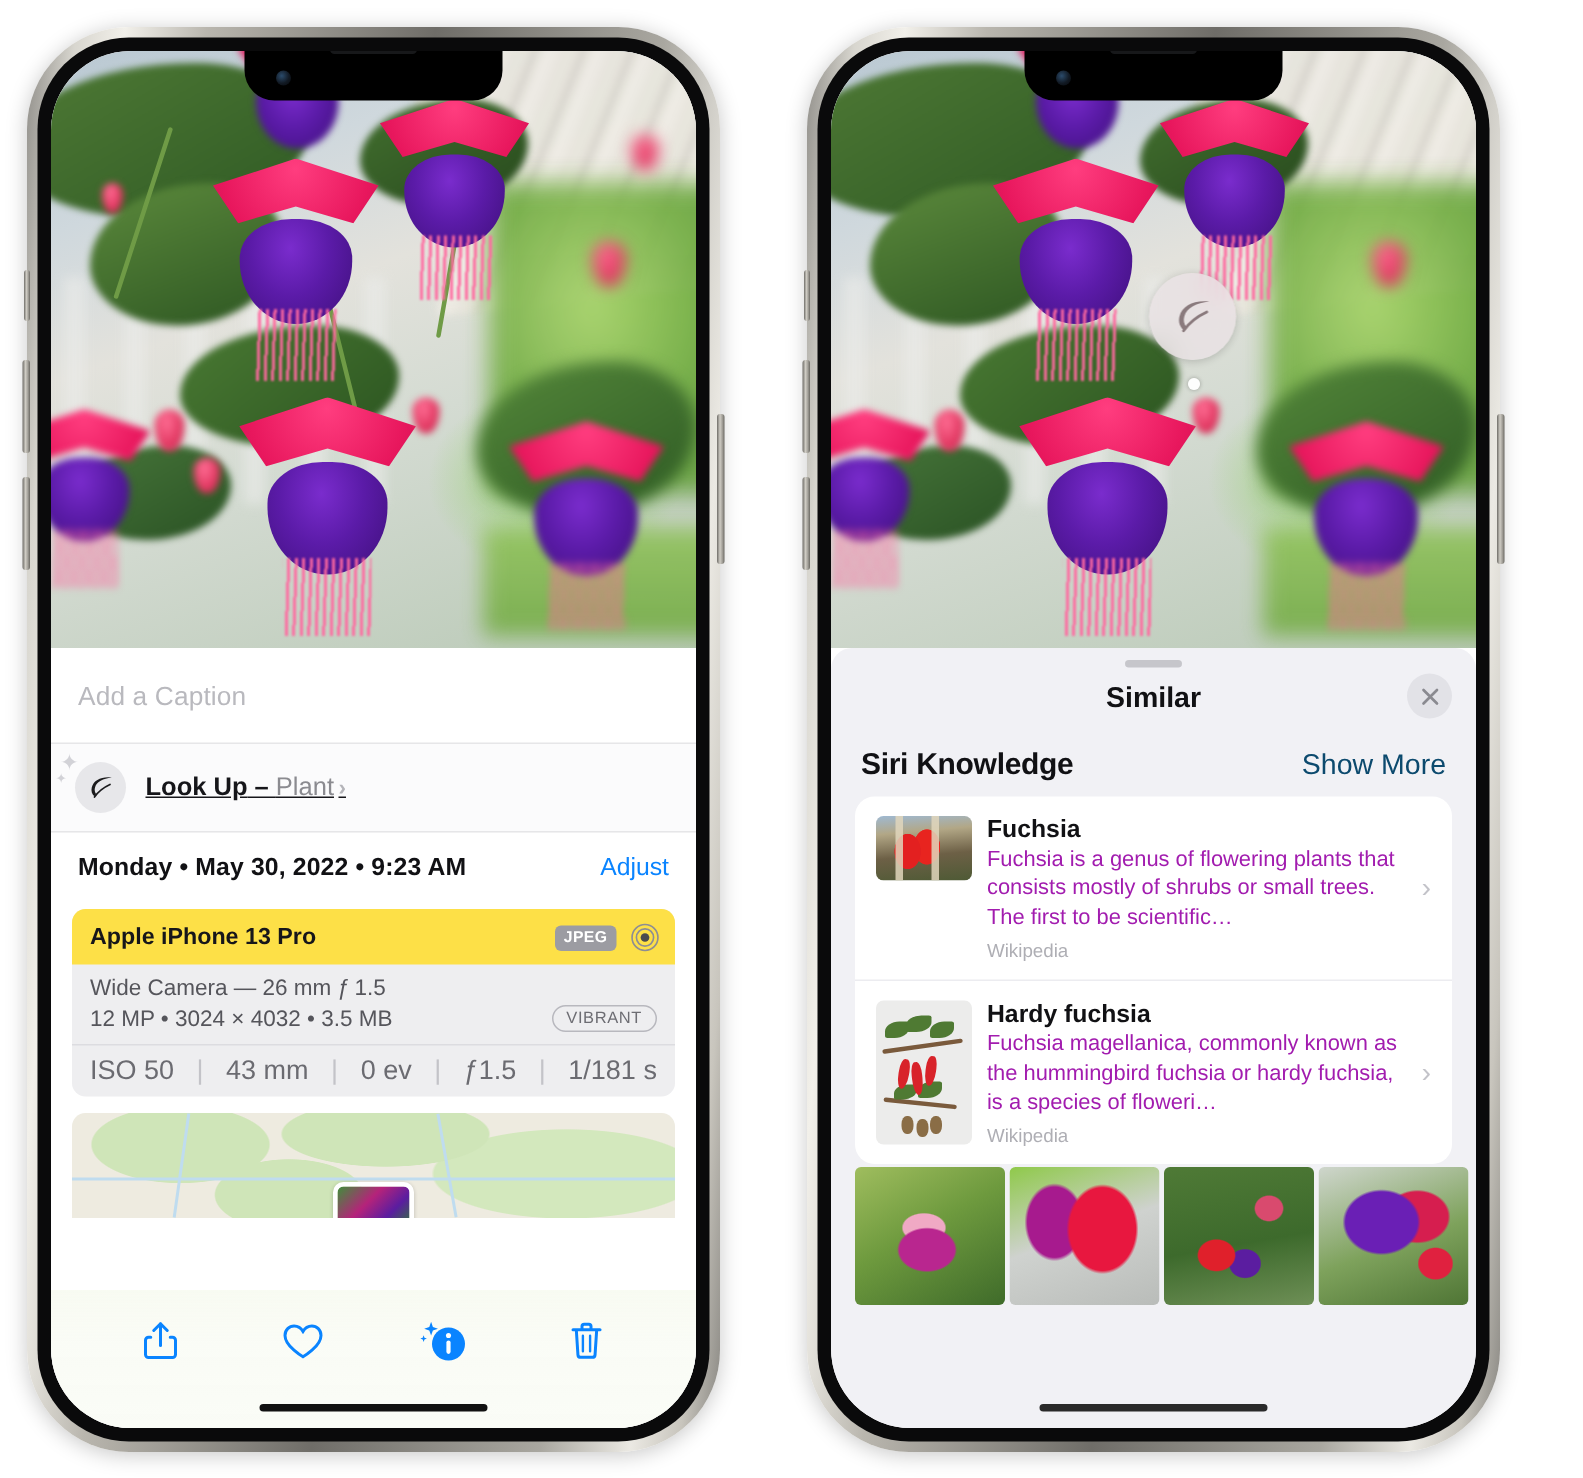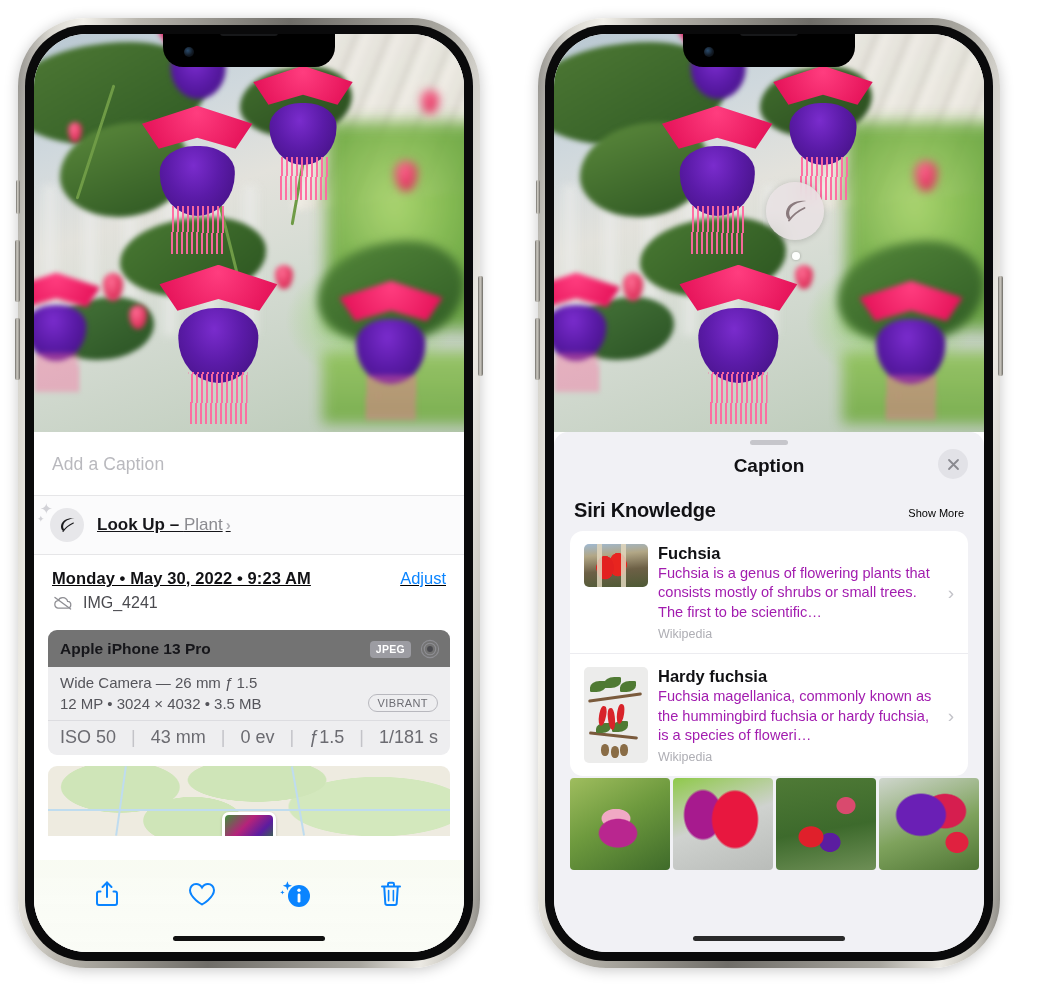--- a/index.html
+++ b/index.html
@@ -155,35 +155,35 @@
   }
   .leaf-chip svg { width:20px; height:20px; display:block; }
   .spark { position:absolute; color:#d2d2d7; line-height:1; }
   .spark.s1 { left:-10px; top:-7px; font-size:15px; }
   .spark.s2 { left:-13px; top:7px; font-size:9px; }
   .lookup-text { font-size:17px; font-weight:700; color:#16161a;text-decoration:underline; }
   .lookup-text .sub { font-weight:400; color:#8b8b90; }
   .chev-small { color:#b4b4b9; font-size:15px; margin-left:3px; }
 
   .meta-block { padding: 14px 18px 8px 18px; }
-  .meta-top { display:flex; align-items:baseline; justify-content:space-between;text-decoration:underline; }
+  .meta-top { display:flex; align-items:baseline; justify-content:space-between; }
   .meta-date { font-size:16.5px; font-weight:700; color:#111114; letter-spacing:.1px; }
   .adjust-link { font-size:16.5px; color:#0a84ff; cursor:pointer; }
   .meta-file { display:flex; align-items:center; gap:9px; margin-top:6px; }
   .meta-file .fname { font-size:16px; color:#4a4a4f; }
   .cloudslash { width:22px; height:16px; flex:0 0 auto; }
 
   .exif-card {
     margin: 10px 14px 0 14px;
     background:#eeeef0; border-radius:9px; overflow:hidden;
   }
   .exif-head {
     display:flex; align-items:center; justify-content:space-between;
     padding: 9px 10px 8px 12px;
-    background:#737373;
+    background:#fde047;
   }
   .exif-device { font-size:15.5px; font-weight:700; color:#16161a; }
   .exif-head-right { display:flex; align-items:center; gap:9px; }
   .chip-jpeg {
     font-size:10.5px; font-weight:700; letter-spacing:.3px; color:#fff;
     background:#9c9ca2; border-radius:4px; padding:2.5px 6px;
   }
   .raw-ring { width:20px; height:20px; }
   .exif-body { padding: 7px 12px 8px 12px; }
   .exif-lens { font-size:15px; color:#55555b; }
@@ -266,21 +266,21 @@
     border-radius:50%; background:#e2e2e7;
     display:flex; align-items:center; justify-content:center; cursor:pointer;
   }
   .close-btn svg { width:15px; height:15px; }
 
   .sec-head {
     display:flex; align-items:baseline; justify-content:space-between;
     padding: 18px 20px 9px 20px;
   }
   .sec-title { font-size:20px; font-weight:700; color:#111114; letter-spacing:-.2px; }
-  .show-more { font-size:11px; color:#000000; cursor:pointer; }
+  .show-more { font-size:19px; color:#0c4a6e; cursor:pointer; }
 
   .know-card {
     margin: 0 16px; background:#fff; border-radius:13px; overflow:hidden;
   }
   .know-row { display:flex; gap:10px; padding: 13px 14px 12px 14px; cursor:pointer; align-items:flex-start; }
   .know-row + .know-row { border-top:1px solid #ececf0; }
   .thumb { flex:0 0 auto; border-radius:5px; overflow:hidden; position:relative; }
   .thumb-a { width:64px; height:43px;
     background:
       radial-gradient(ellipse 9px 12px at 33% 55%, #e32020 0 96%, rgba(0,0,0,0)),
@@ -412,27 +412,20 @@
             <div class="lookup-text">
               <span>Look Up</span><span> – </span><span class="sub">Plant</span><span class="chev-small">›</span>
             </div>
           </div>
 
           <div class="meta-block">
             <div class="meta-top">
               <div class="meta-date">Monday • May 30, 2022 • 9:23 AM</div>
               <div class="adjust-link">Adjust</div>
             </div>
-            <div class="meta-file">
-              <svg class="cloudslash" viewBox="0 0 26 18">
-                <path d="M7 15h11a4 4 0 0 0 .4-8A6 6 0 0 0 7.2 6.3 4.4 4.4 0 0 0 7 15z" fill="none" stroke="#8e8e93" stroke-width="1.5"></path>
-                <line x1="3.5" y1="2.5" x2="22" y2="16" stroke="#8e8e93" stroke-width="1.6" stroke-linecap="round"></line>
-              </svg>
-              <span class="fname">IMG_4241</span>
-            </div>
           </div>
 
           <div class="exif-card">
             <div class="exif-head">
               <span class="exif-device">Apple iPhone 13 Pro</span>
               <span class="exif-head-right">
                 <span class="chip-jpeg">JPEG</span>
                 <svg class="raw-ring" viewBox="0 0 22 22">
                   <circle cx="11" cy="11" r="9.5" fill="none" stroke="#8e8e93" stroke-width="1.2"></circle>
                   <circle cx="11" cy="11" r="6.3" fill="none" stroke="#8e8e93" stroke-width="1.2"></circle>
@@ -571,21 +564,21 @@
               <path d="M7.2 19.6C10 15.6 14.4 12 19.6 9.6" stroke="#8a7a7d" stroke-width="1.5" fill="none" stroke-linecap="round"></path>
             </svg>
           </div>
           <div class="lookup-dot"></div>
         </div>
 
         <div class="results-sheet">
           <div class="grabber"></div>
 
           <div class="sheet-head">
-            <div class="sheet-title">Caption</div>
+            <div class="sheet-title">Similar</div>
             <div class="close-btn">
               <svg viewBox="0 0 16 16">
                 <path d="M3.2 3.2 L12.8 12.8 M12.8 3.2 L3.2 12.8" stroke="#8a8a90" stroke-width="1.9" stroke-linecap="round"></path>
               </svg>
             </div>
           </div>
 
           <div class="sec-head">
             <div class="sec-title">Siri Knowledge</div>
             <div class="show-more">Show More</div>

